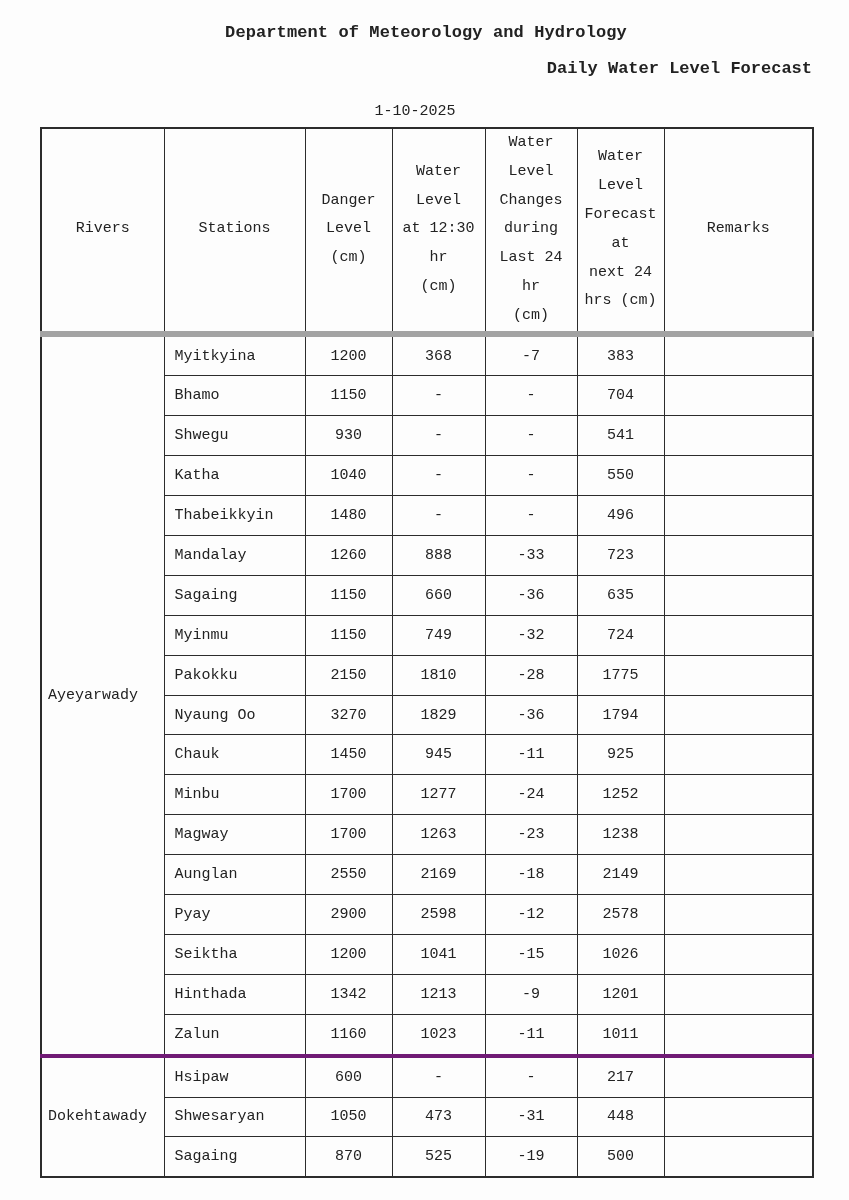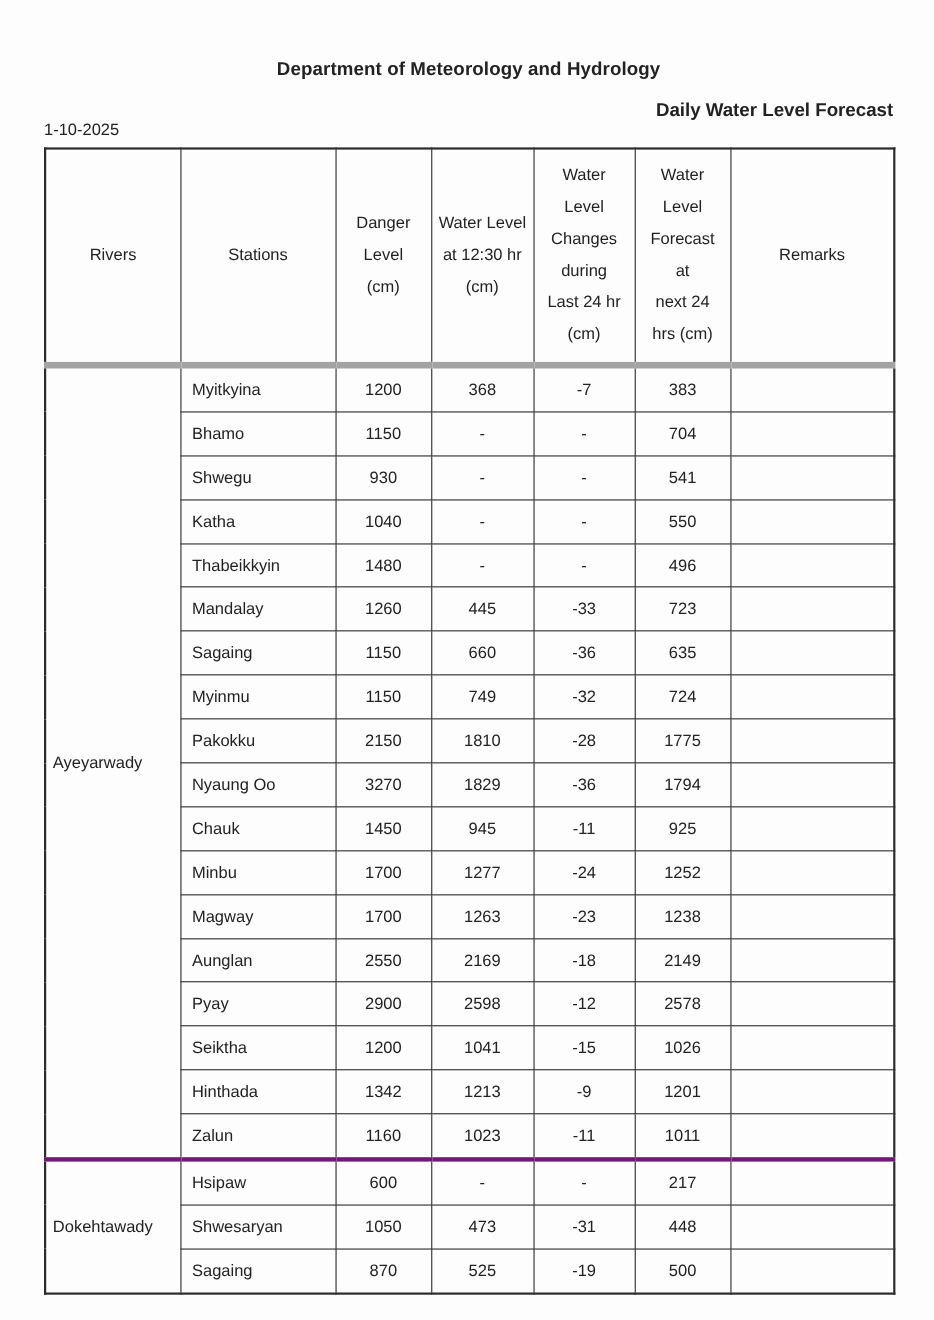--- a/index.html
+++ b/index.html
@@ -6,38 +6,40 @@
   body{
     width:849px;height:1200px;
     background:#fdfdfd;
     font-family:"Liberation Sans","DejaVu Sans",sans-serif;
     color:#222;
     overflow:hidden;
   }
   .page{
     box-sizing:border-box;
     width:849px;height:1200px;
-    padding:46px 37px 0 40px;
+    padding:16px 37px 0 40px;
+    font-family:Liberation Mono, monospace;
   }
   .title{
     text-align:center;
     font-weight:bold;
     font-size:17px;
     letter-spacing:.1px;
     margin-top:7px;
   }
   .subtitle{
     text-align:right;
     font-weight:bold;
     font-size:17px;
     margin-top:17px;
   }
   .date{
-    text-align:left;
+    text-align:center;
     font-size:15px;
+    margin-top:25px;
     margin-bottom:7px;
     padding-right:22px;
   }
   table.wl-table{
     border-collapse:collapse;
     table-layout:fixed;
     width:772px;
     border:2px solid #2c2c2c;
   }
   .wl-table th,.wl-table td{
@@ -152,21 +154,21 @@
           <td class="station-cell">Thabeikkyin</td>
           <td class="num-cell">1480</td>
           <td class="num-cell">-</td>
           <td class="num-cell">-</td>
           <td class="num-cell">496</td>
           <td class="num-cell"></td>
         </tr>
         <tr>
           <td class="station-cell">Mandalay</td>
           <td class="num-cell">1260</td>
-          <td class="num-cell">445</td>
+          <td class="num-cell">888</td>
           <td class="num-cell">-33</td>
           <td class="num-cell">723</td>
           <td class="num-cell"></td>
         </tr>
         <tr>
           <td class="station-cell">Sagaing</td>
           <td class="num-cell">1150</td>
           <td class="num-cell">660</td>
           <td class="num-cell">-36</td>
           <td class="num-cell">635</td>

